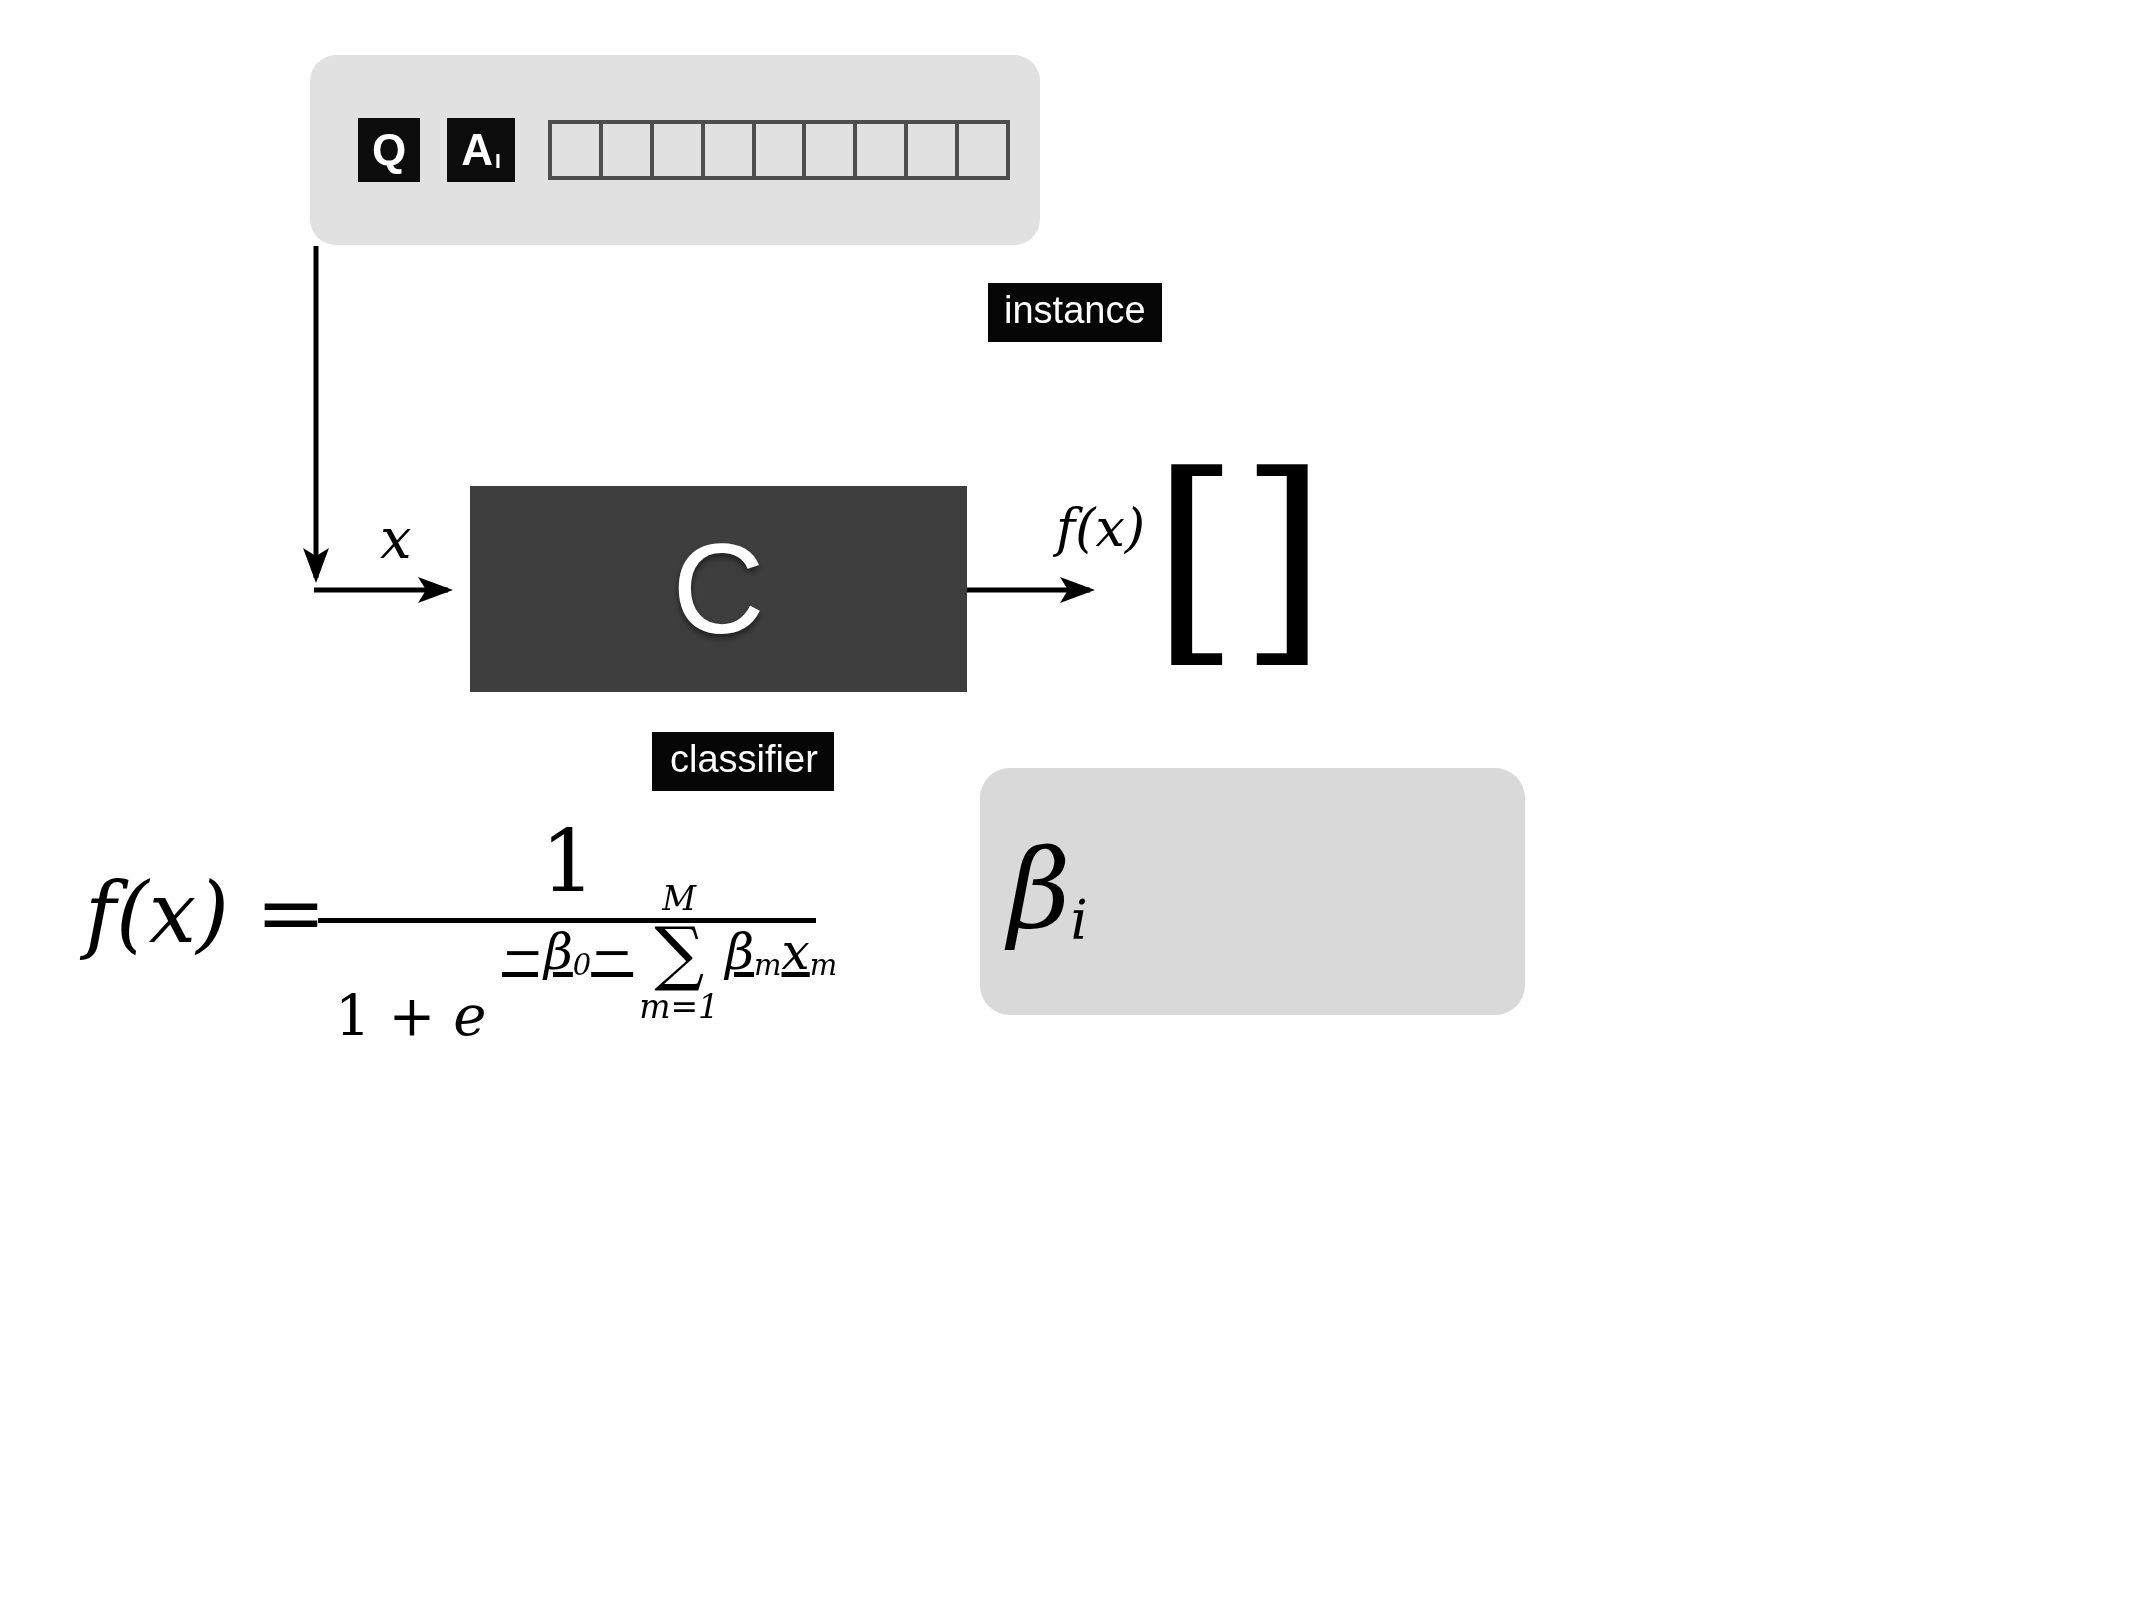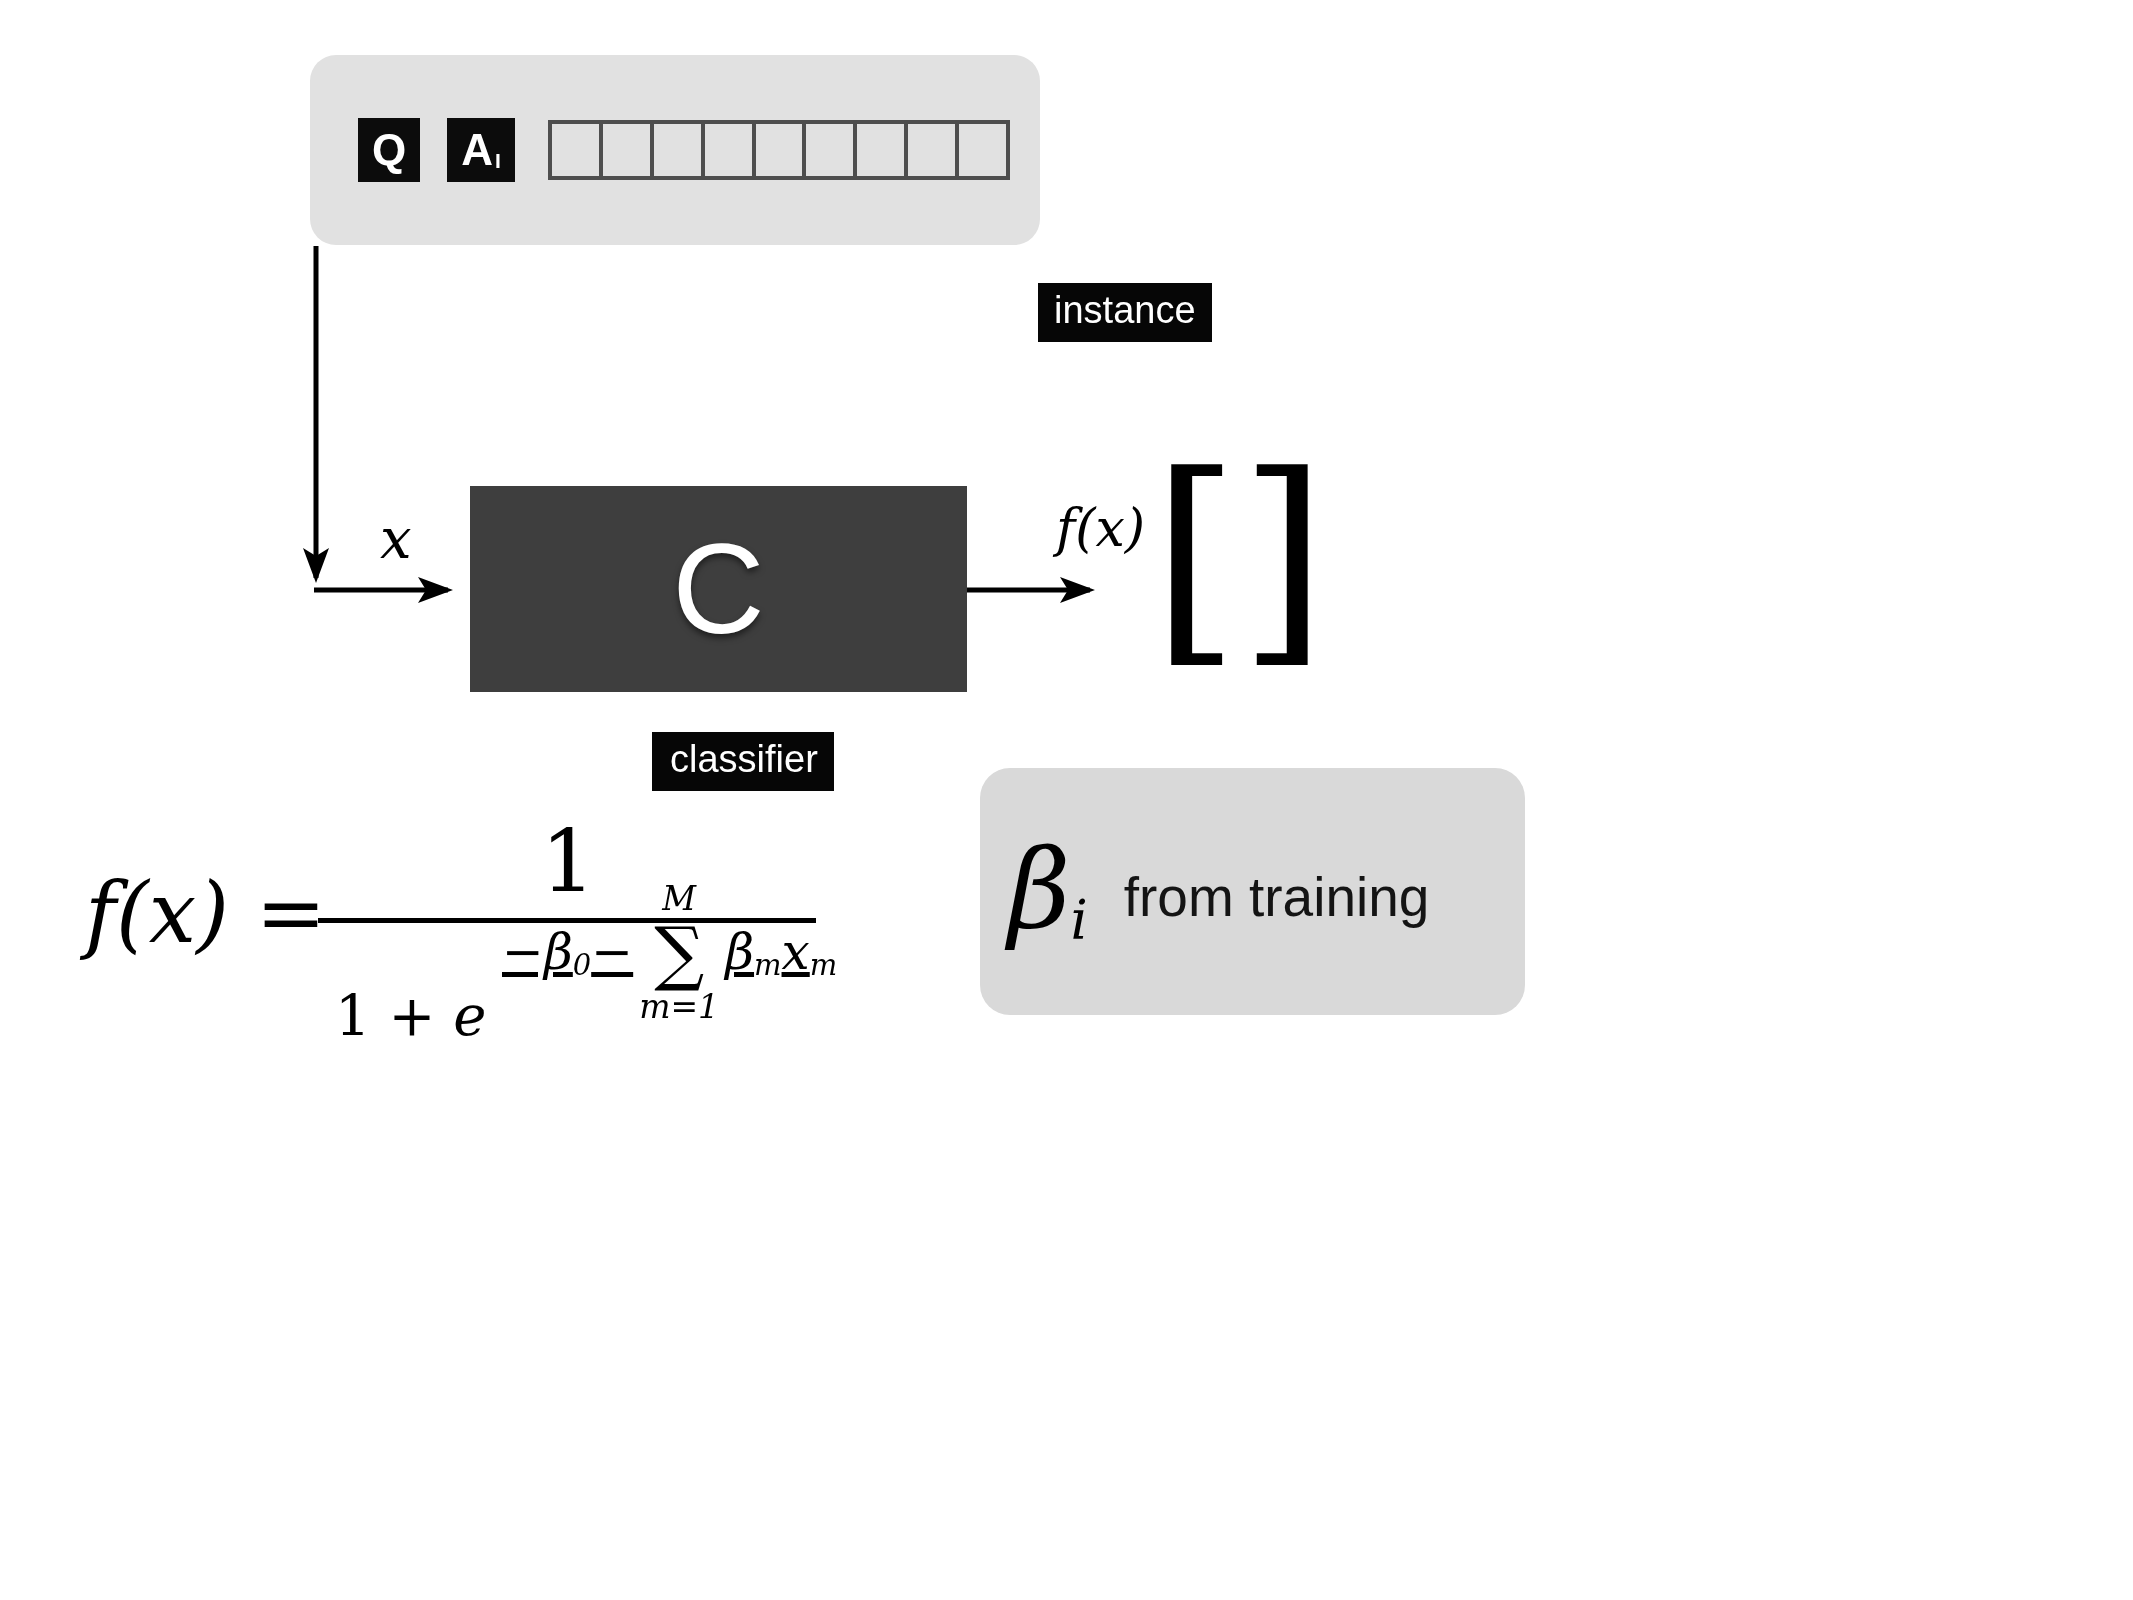--- a/index.html
+++ b/index.html
@@ -20,21 +20,21 @@
   .a-chip { width:68px; margin-left:27px; }
   .chip-sub { font-size:21px; align-self:flex-end; padding-bottom:9px; margin-left:2px; }
   .feature-vector { display:flex; width:462px; height:60px; border:4px solid #4e4e4e; margin-left:33px; }
   .feature-cell { flex:1; border-right:4px solid #4e4e4e; }
   .feature-cell:last-child { border-right:none; }
 
   .arrows { position:absolute; left:0; top:0; }
 
   
   .tag { position:absolute; background:#060606; color:#ffffff; padding:6px 16px 10px; font-size:38px; }
-  .instance-tag  { left:1038px; top:283px; }
+  .instance-tag  { left:988px; top:283px; }
   .classifier-tag{ left:652px;  top:732px;padding-left:18px; }
 
   
   .c-box { position:absolute; left:470px; top:486px; width:497px; height:206px;
     background:#3e3e3e; display:flex; align-items:center; justify-content:center; }
   .c-letter { color:#ffffff; font-size:128px; line-height:1; text-shadow:0 4px 6px rgba(0,0,0,0.5); }
 
   
   .x-label  { position:absolute; left:380px;  top:506px; font-size:56px; }
   .fx-label { position:absolute; left:1056px; top:498px; font-size:52px; }
@@ -132,16 +132,15 @@
     </span>
     <span class="exp-term math">
       <span>β</span><span class="sb">m</span><span>x</span><span class="sb">m</span>
     </span>
   </div>
 
   <div class="training-box">
     <span class="training-beta math">
       <span>β</span><span class="sb">i</span>
     </span>
-    <span class="training-text">from training</span>
   </div>
 
 </div>
 
 </body></html>

